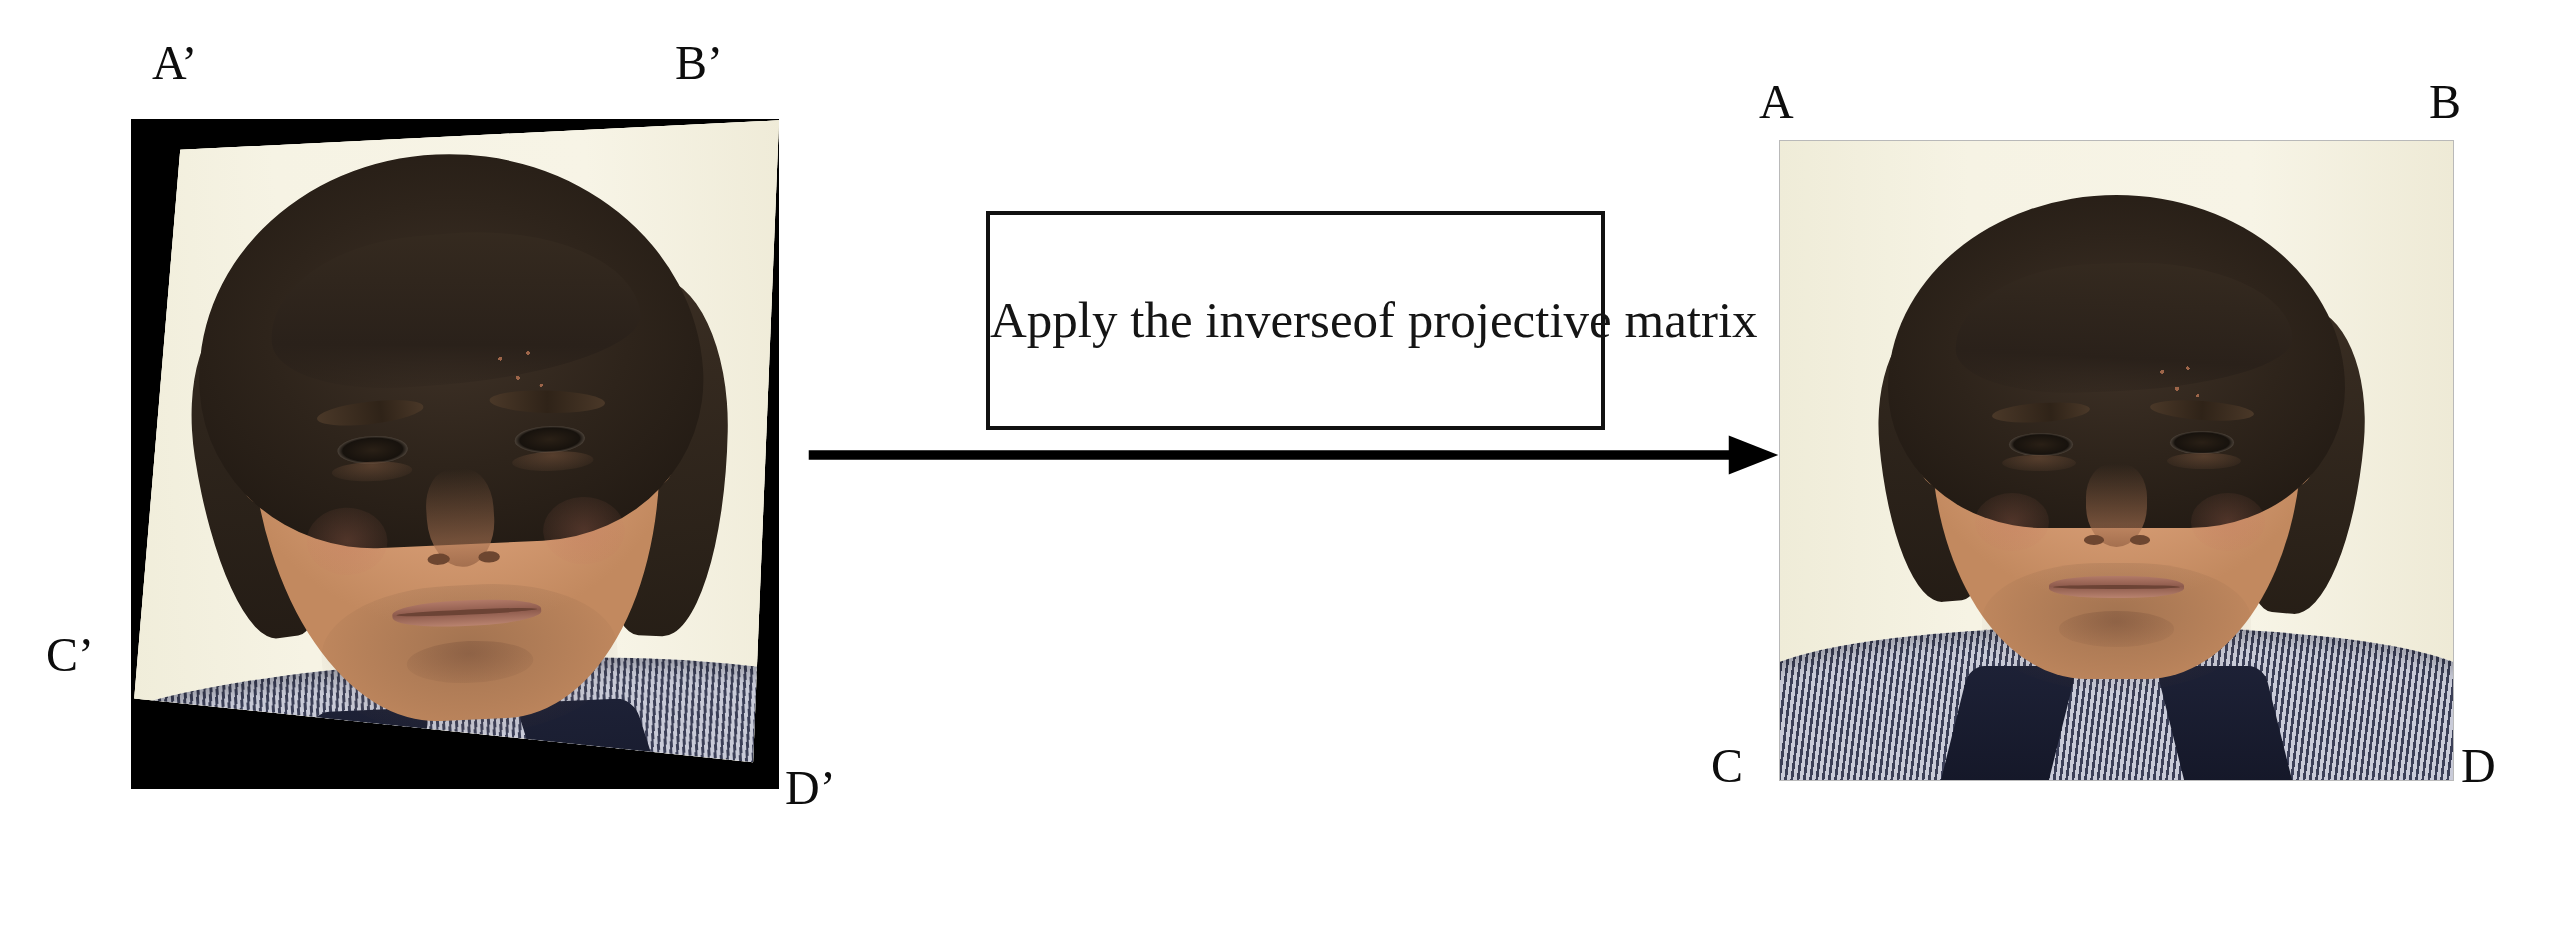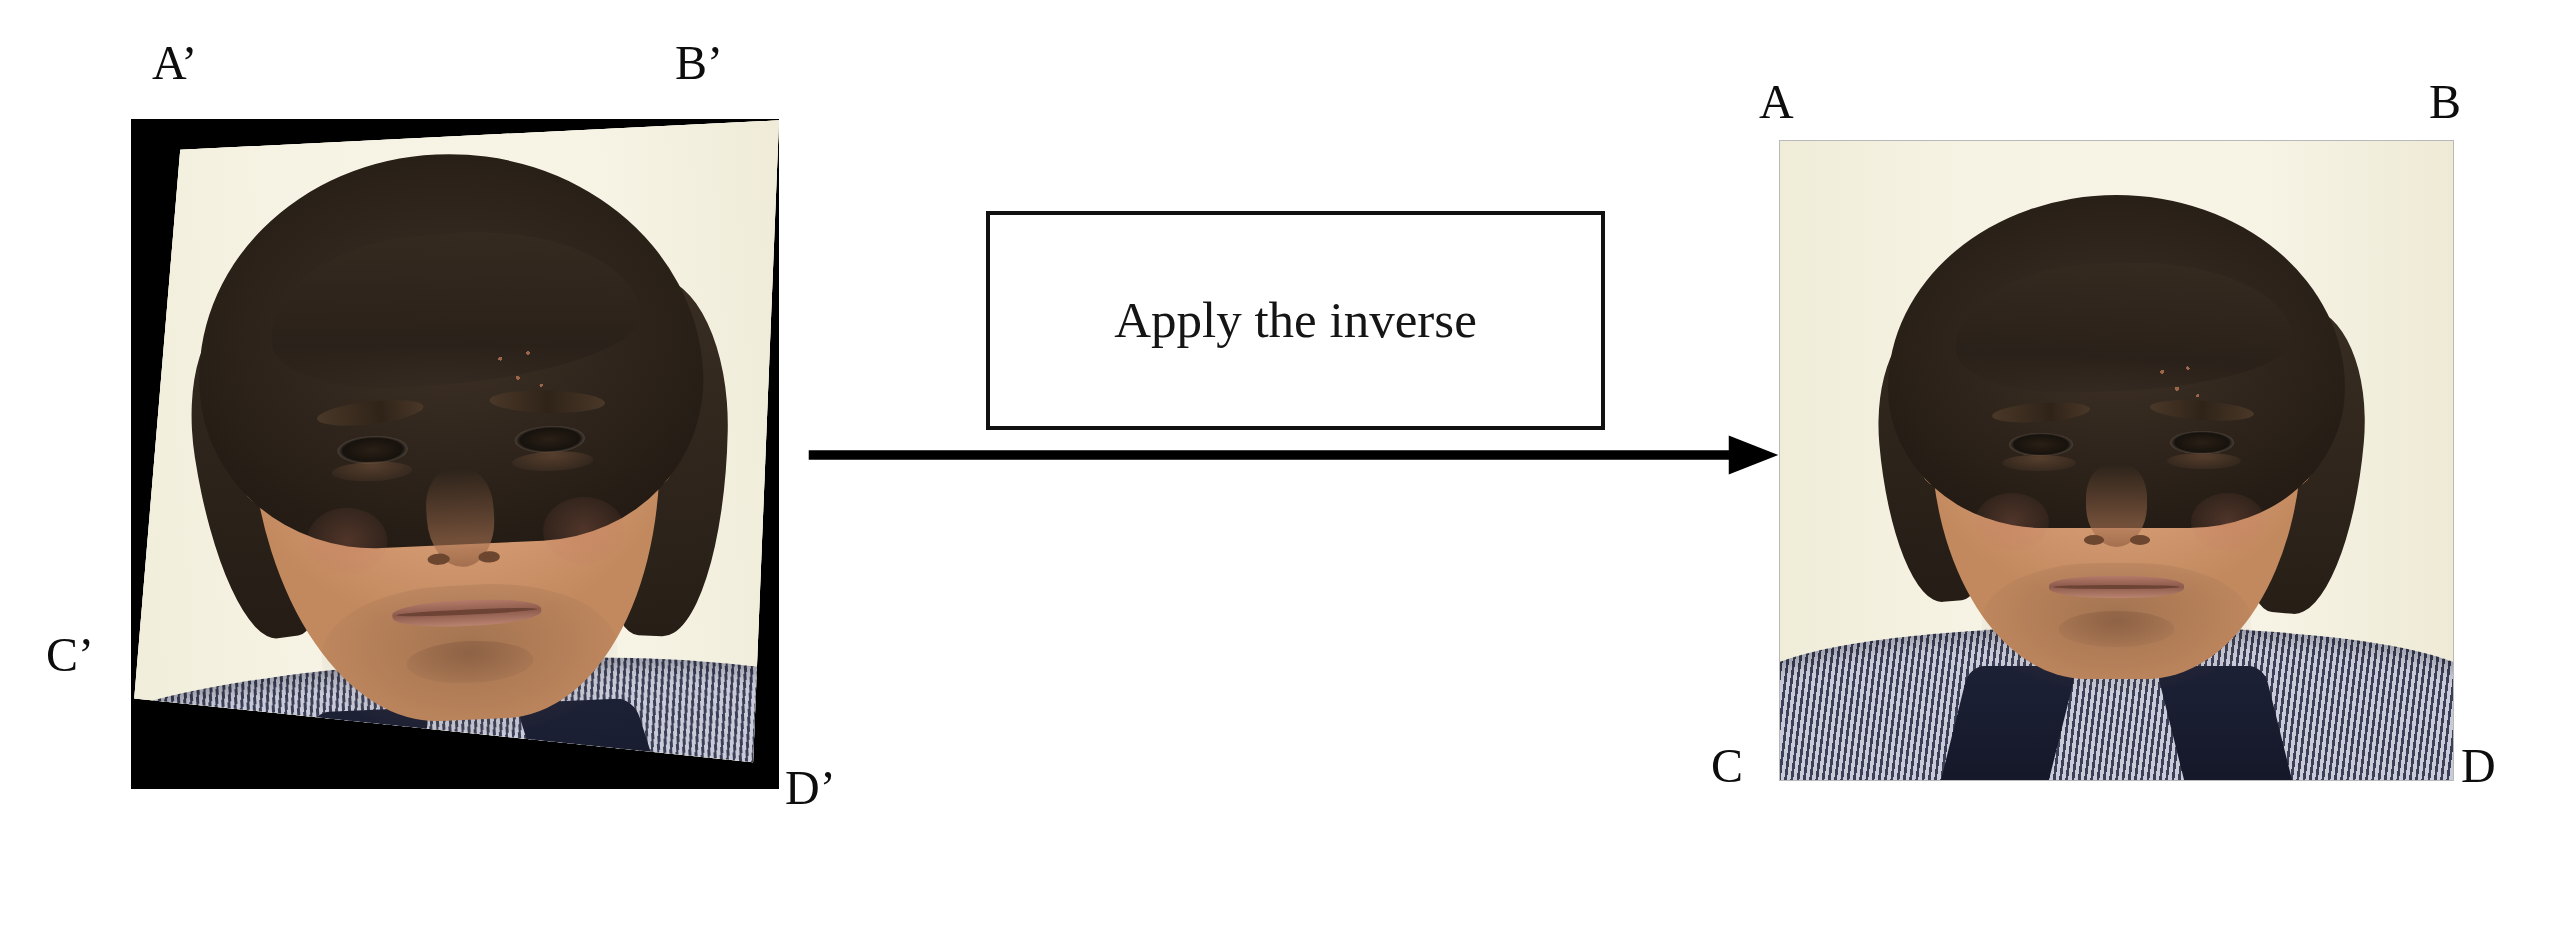--- a/index.html
+++ b/index.html
@@ -256,23 +256,22 @@
   #transform-box {
     position: absolute;
     left: 986px;
     top: 211px;
     width: 619px;
     height: 219px;
     box-sizing: border-box;
     border: 4.4px solid #111111;
     background: #ffffff;
     display: flex;
-    flex-direction: column;
+    flex-direction: row;
     align-items: center;
-    justify-content: center;
   }
   #transform-box .box-line {
     font-family: "Liberation Serif", "DejaVu Serif", serif;
     font-size: 51px;
     line-height: 1.32;
     color: #151515;
     white-space: nowrap;
   }
 
   
@@ -326,20 +325,21 @@
         <div class="pt chin-shadow"></div>
       </div>
     </div>
   </div>
 
   <div class="corner-label" style="left:46px; top:631px;">C’</div>
   <div class="corner-label" style="left:785px; top:764px;">D’</div>
 
   <div id="transform-box">
     <div class="box-line">Apply the inverse</div>
+    <div class="box-line">of projective matrix</div>
   </div>
 
   <svg id="transform-arrow" viewBox="0 0 1096 52">
     <line x1="0" y1="26" x2="1052" y2="26" stroke="#000000" stroke-width="11"></line>
     <polygon points="1040,4 1096,26 1040,48" fill="#000000"></polygon>
   </svg>
 
   <div class="corner-label" style="left:1759px; top:78px;">A</div>
   <div class="corner-label" style="left:2429px; top:78px;">B</div>
 

